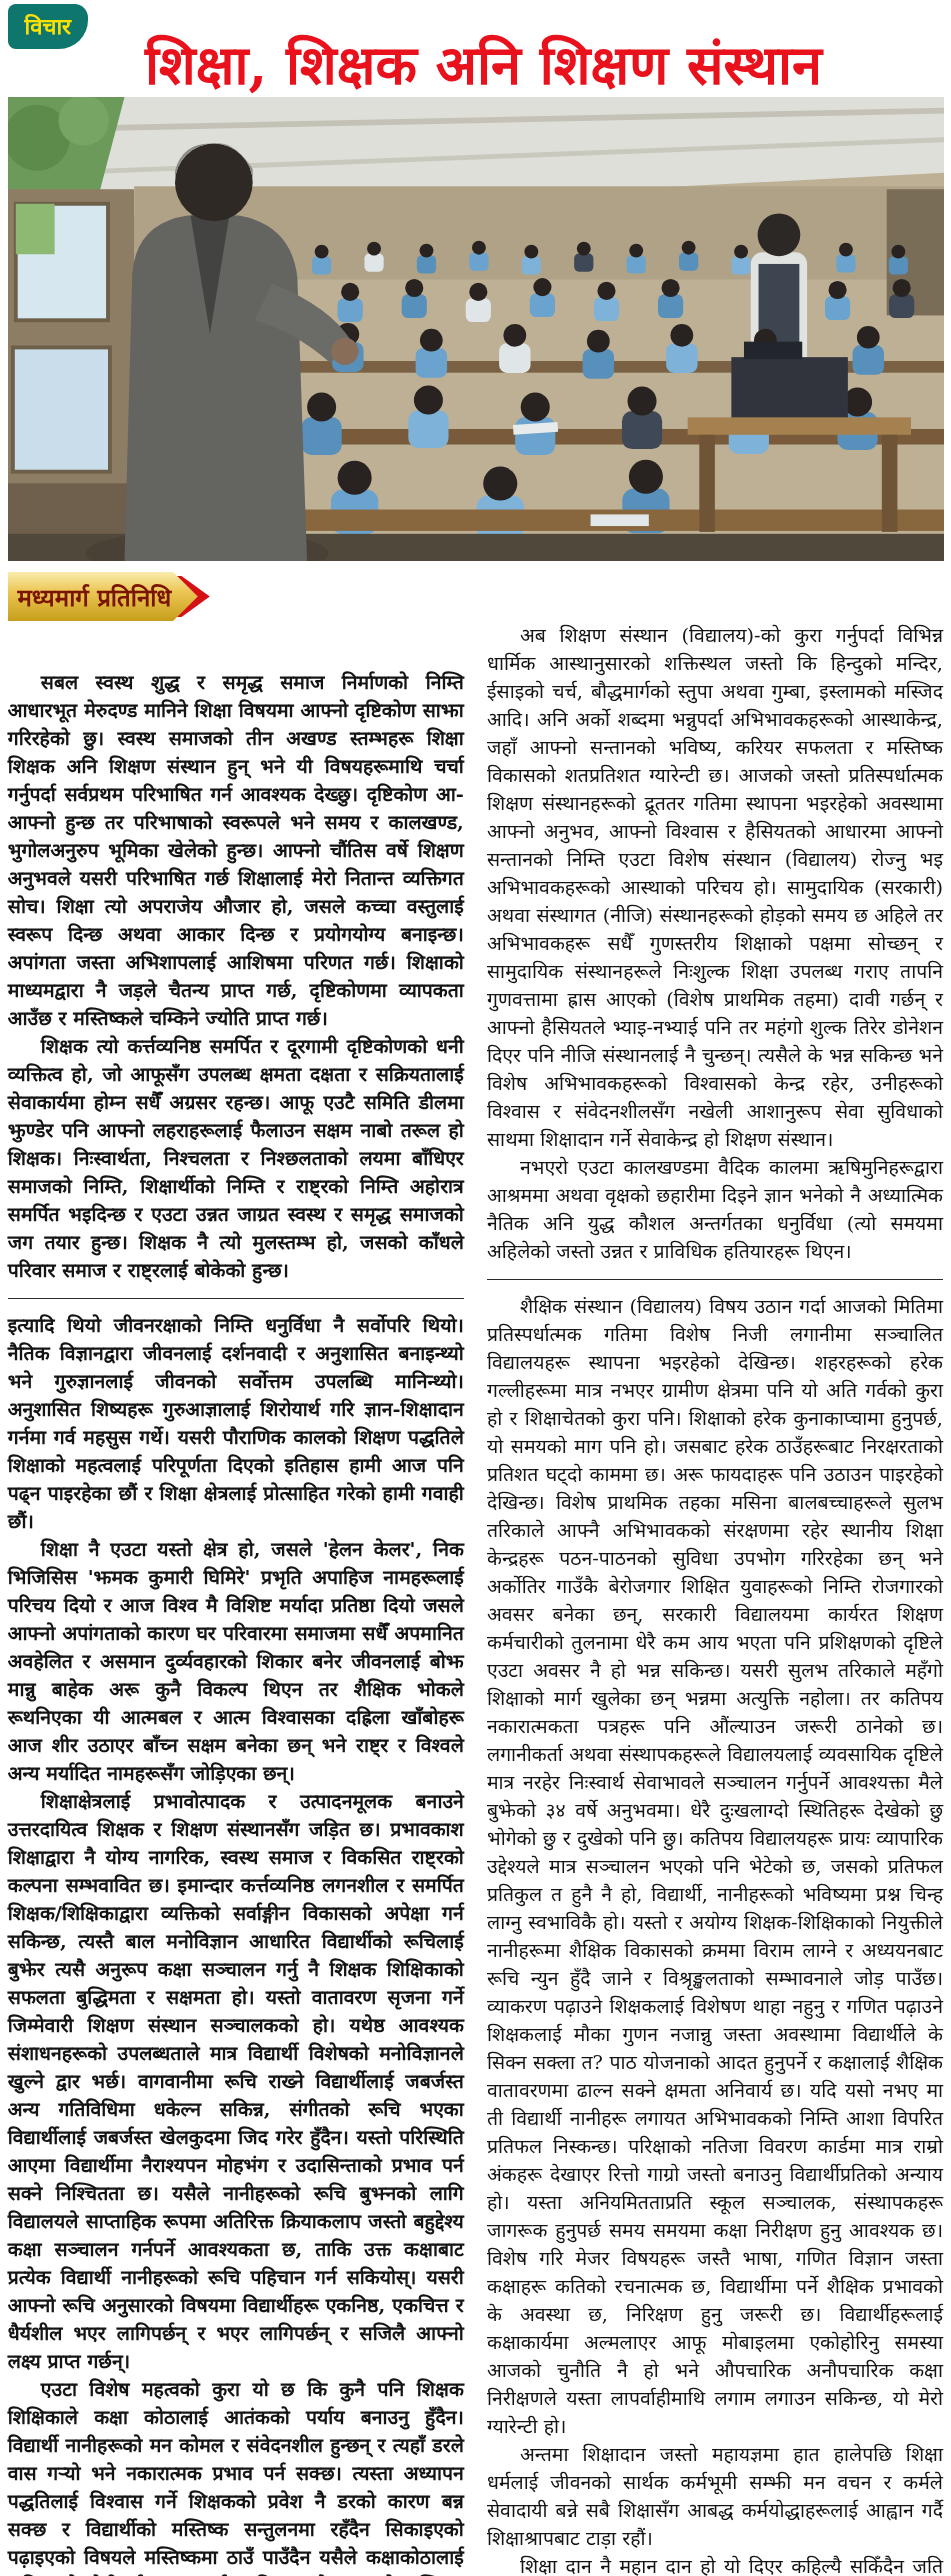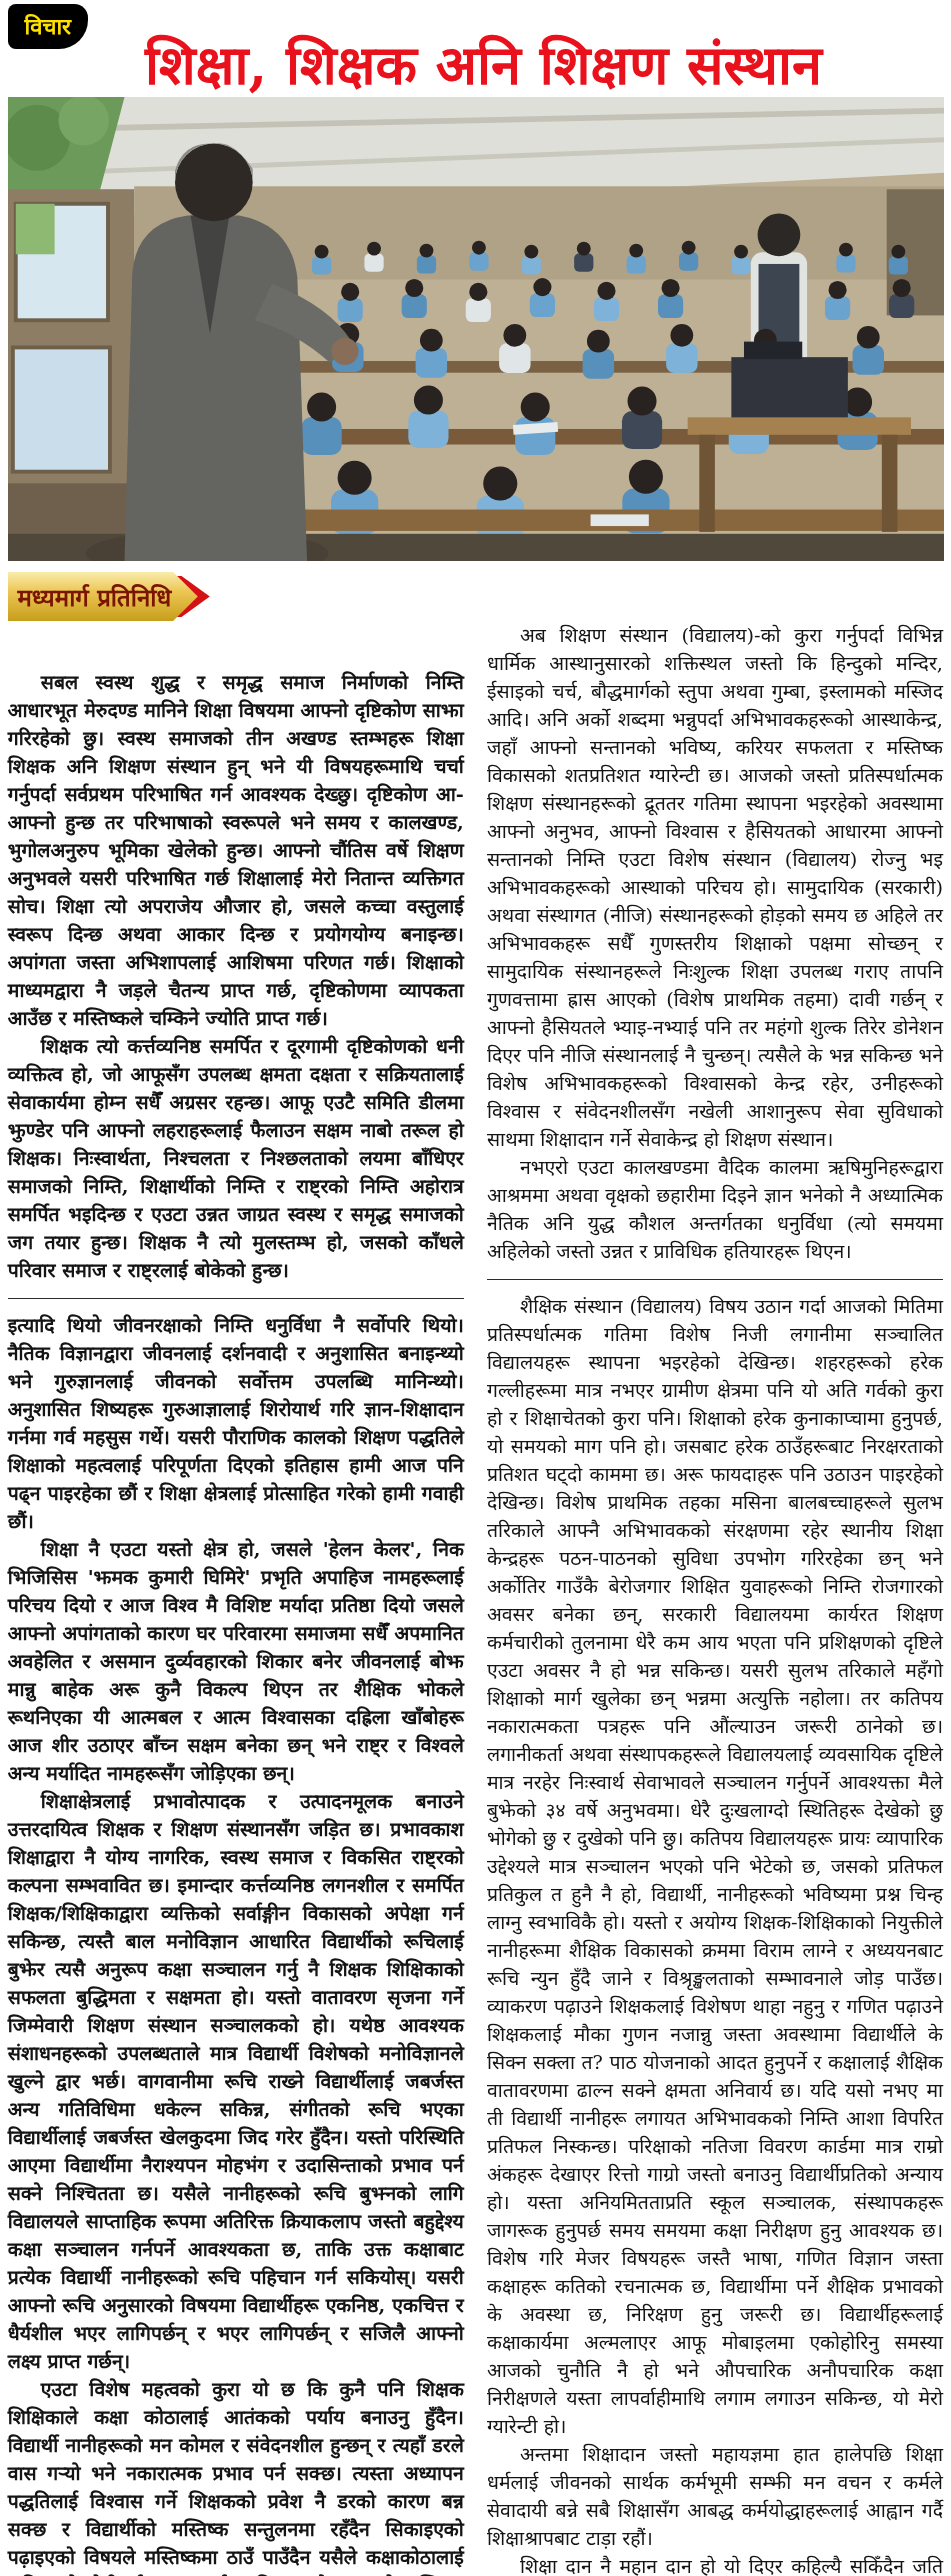--- a/index.html
+++ b/index.html
@@ -1,20 +1,20 @@
 <!DOCTYPE html>
 <html lang="ne"><head>
 <meta charset="utf-8">
 <style>
   html,body{margin:0;padding:0;background:#ffffff;}
   body{width:951px;font-family:"DejaVu Serif", serif;}
   .page{position:relative;width:951px;height:2576px;background:#ffffff;overflow:hidden;}
 
   
-  .badge{position:absolute;left:7.8px;top:3.9px;width:80px;height:45px;background:#000000;
+  .badge{position:absolute;left:7.8px;top:3.9px;width:80px;height:45px;background:#0f766e;
          border-radius:7.8px 13.6px 29px 7.8px;display:flex;align-items:center;justify-content:center;}
   .badge span{color:#ffe100;font-size:22px;font-weight:bold;line-height:1;}
 
   
   .headline{position:absolute;left:0;top:25px;width:951px;margin:8px;text-align:center;
             color:#e8111c;font-size:54px;line-height:1.2;font-weight:bold;letter-spacing:0;}
 
   
   .photo{position:absolute;left:7.8px;top:97px;width:936px;height:464px;overflow:hidden;background:#c2b192;}
   .photo svg{display:block;width:100%;height:100%;}

